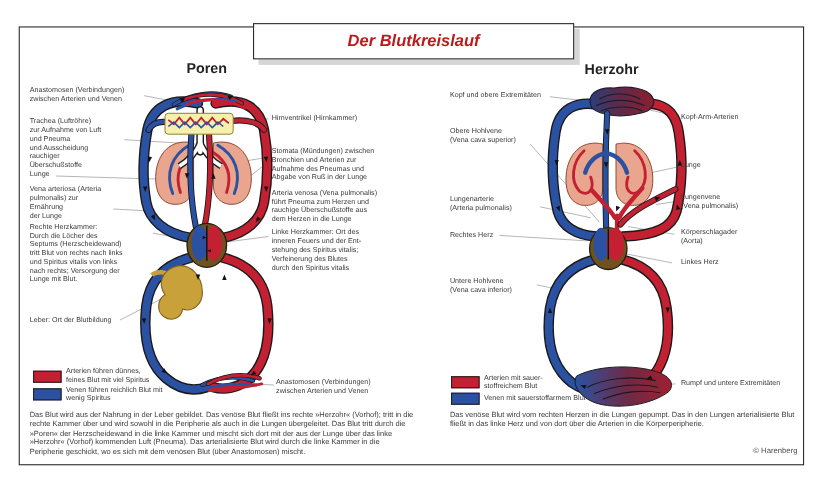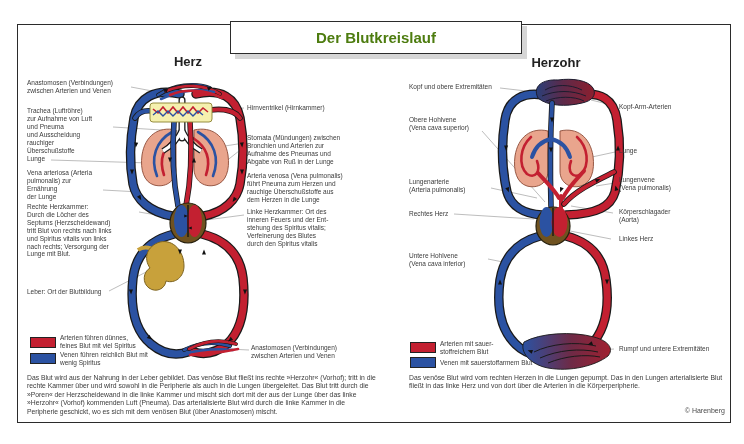--- a/index.html
+++ b/index.html
@@ -1,21 +1,21 @@
 <!DOCTYPE html>
 <html><head>
 <meta charset="utf-8">
 <style>
   html,body{margin:0;padding:0;background:#ffffff;}
   #stage{position:relative;width:744px;height:444px;background:#ffffff;overflow:hidden;
          font-family:"Liberation Sans", sans-serif;color:#3a3a3a;}
   #frame{position:absolute;left:17px;top:24px;width:712px;height:397px;border:1.5px solid #2b2b2b;background:#fff;}
   #titlebox{position:absolute;left:230px;top:21px;width:290px;height:31px;background:#fff;
             border:1.3px solid #2b2b2b;box-shadow:5px 5px 0 #d6d6d6;
-            font-size:15px;font-weight:bold;color:#4d7c0f;text-align:center;line-height:31px;}
+            font-size:15px;font-weight:bold;color:#b91c1c;text-align:center;line-height:31px;font-style:italic;}
   .col-title{position:absolute;width:120px;font-size:13px;font-weight:bold;color:#222;text-align:center;}
   .lbl{position:absolute;font-size:6.5px;line-height:7.9px;white-space:pre-line;color:#3a3a3a;}
   .body-text{position:absolute;font-size:6.8px;line-height:8.4px;color:#3a3a3a;text-align:left;}
   .legend-swatch{position:absolute;width:24px;height:9px;border:0.8px solid #222;}
   .sw-red{background:#c32031;} .sw-blue{background:#2b52a2;}
   .copyright{position:absolute;font-size:7px;color:#4a4a4a;text-align:right;}
   svg{position:absolute;left:0;top:0;pointer-events:none;}
   .lead{stroke:#b5b5b5;stroke-width:0.9;}
   .vout{fill:none;stroke:#1a1a1a;stroke-width:9.5;stroke-linecap:round;}
   .vout-m{fill:none;stroke:#1a1a1a;stroke-width:5.6;stroke-linecap:round;}
@@ -247,21 +247,21 @@
         <use href="#arr" class="arrow" transform="translate(500 282) rotate(270)"></use>
         <use href="#arr" class="arrow" transform="translate(607 282) rotate(90)"></use>
         <use href="#arr" class="arrow" transform="translate(530 351) rotate(200)"></use>
         <use href="#arr" class="arrow" transform="translate(590 344) rotate(160)"></use>
         <use href="#arr" class="arrow" transform="translate(552 120) rotate(90)"></use>
       </g>
     </g>
   </svg>
 
   <div id="titlebox">Der Blutkreislauf</div>
-  <div class="col-title" style="left:128px;top:54px;">Herz</div>
+  <div class="col-title" style="left:128px;top:54px;">Poren</div>
   <div class="col-title" style="left:496px;top:55px;">Herzohr</div>
 
   <div class="lbl" style="left:27px;top:79px;width:112px;">Anastomosen (Verbindungen)
 zwischen Arterien und Venen</div>
   <div class="lbl" style="left:27px;top:107px;width:100px;">Trachea (Luftröhre)
 zur Aufnahme von Luft
 und Pneuma
 und Ausscheidung
 rauchiger
 Überschußstoffe</div>

